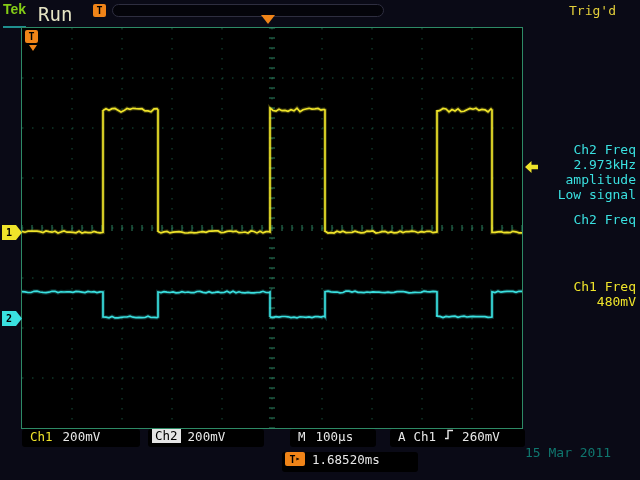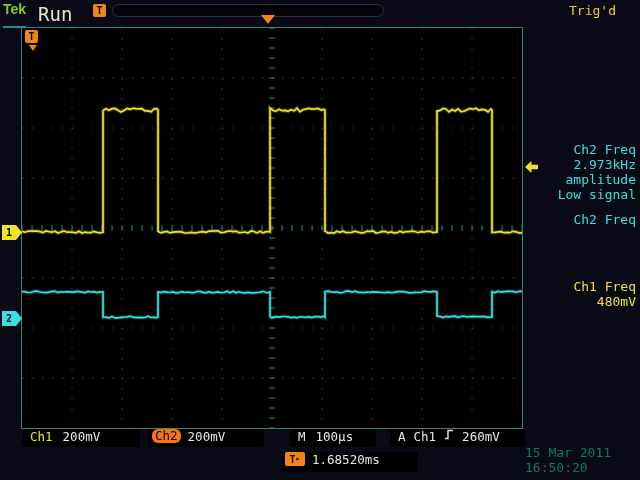--- a/index.html
+++ b/index.html
@@ -36,21 +36,21 @@
   .cyan{color:#3ae0e0}.yellow{color:#efe42a}
   .m1{top:142px}.m2{top:212px}.m3{top:279px}
 
   
   .pill{position:absolute;height:18px;background:#000;border-radius:3px;display:flex;
         font-size:12.5px;color:#e8e8e8;gap:10px;padding:0 8px}
   .p1{left:22px;top:429px;width:118px}
   .p2{left:148px;top:429px;width:116px;gap:7px;padding:0 4px}
   .p3{left:290px;top:429px;width:86px}
   .p4{left:390px;top:429px;width:135px;gap:8px}
-  .ch2tag{background:#f97316;color:#000;border-radius:6px;padding:0 3px;height:14px;line-height:14px;font-size:12.5px}
+  .ch2tag{background:#e5e5e5;color:#000;border-radius:0;padding:0 3px;height:14px;line-height:14px;font-size:12.5px}
 
   
   .fpill{left:282px;top:452px;width:136px;height:20px;gap:7px;padding:0 3px}
   .dtag{width:20px;height:14px;background:#f08418;color:#000;font-weight:bold;font-size:10px;border-radius:2px;
         display:flex;align-items:center;justify-content:center}
   .dtag .arr{font-size:8px;line-height:1}
   .dtime{left:525px;top:445px;width:100px;text-align:left;color:#0f766e;font-size:13px;line-height:15px}
 </style>
 </head>
 <body>
@@ -223,16 +223,15 @@
 
   <div class="pill fpill">
     <span class="dtag">
       <span>T</span>
       <span class="arr">▸</span>
     </span>
     <span>1.68520ms</span>
   </div>
   <div class="abs dtime">
     <div>15 Mar 2011</div>
-    <div>16:50:20</div>
   </div>
 
 </div>
 
 </body></html>

